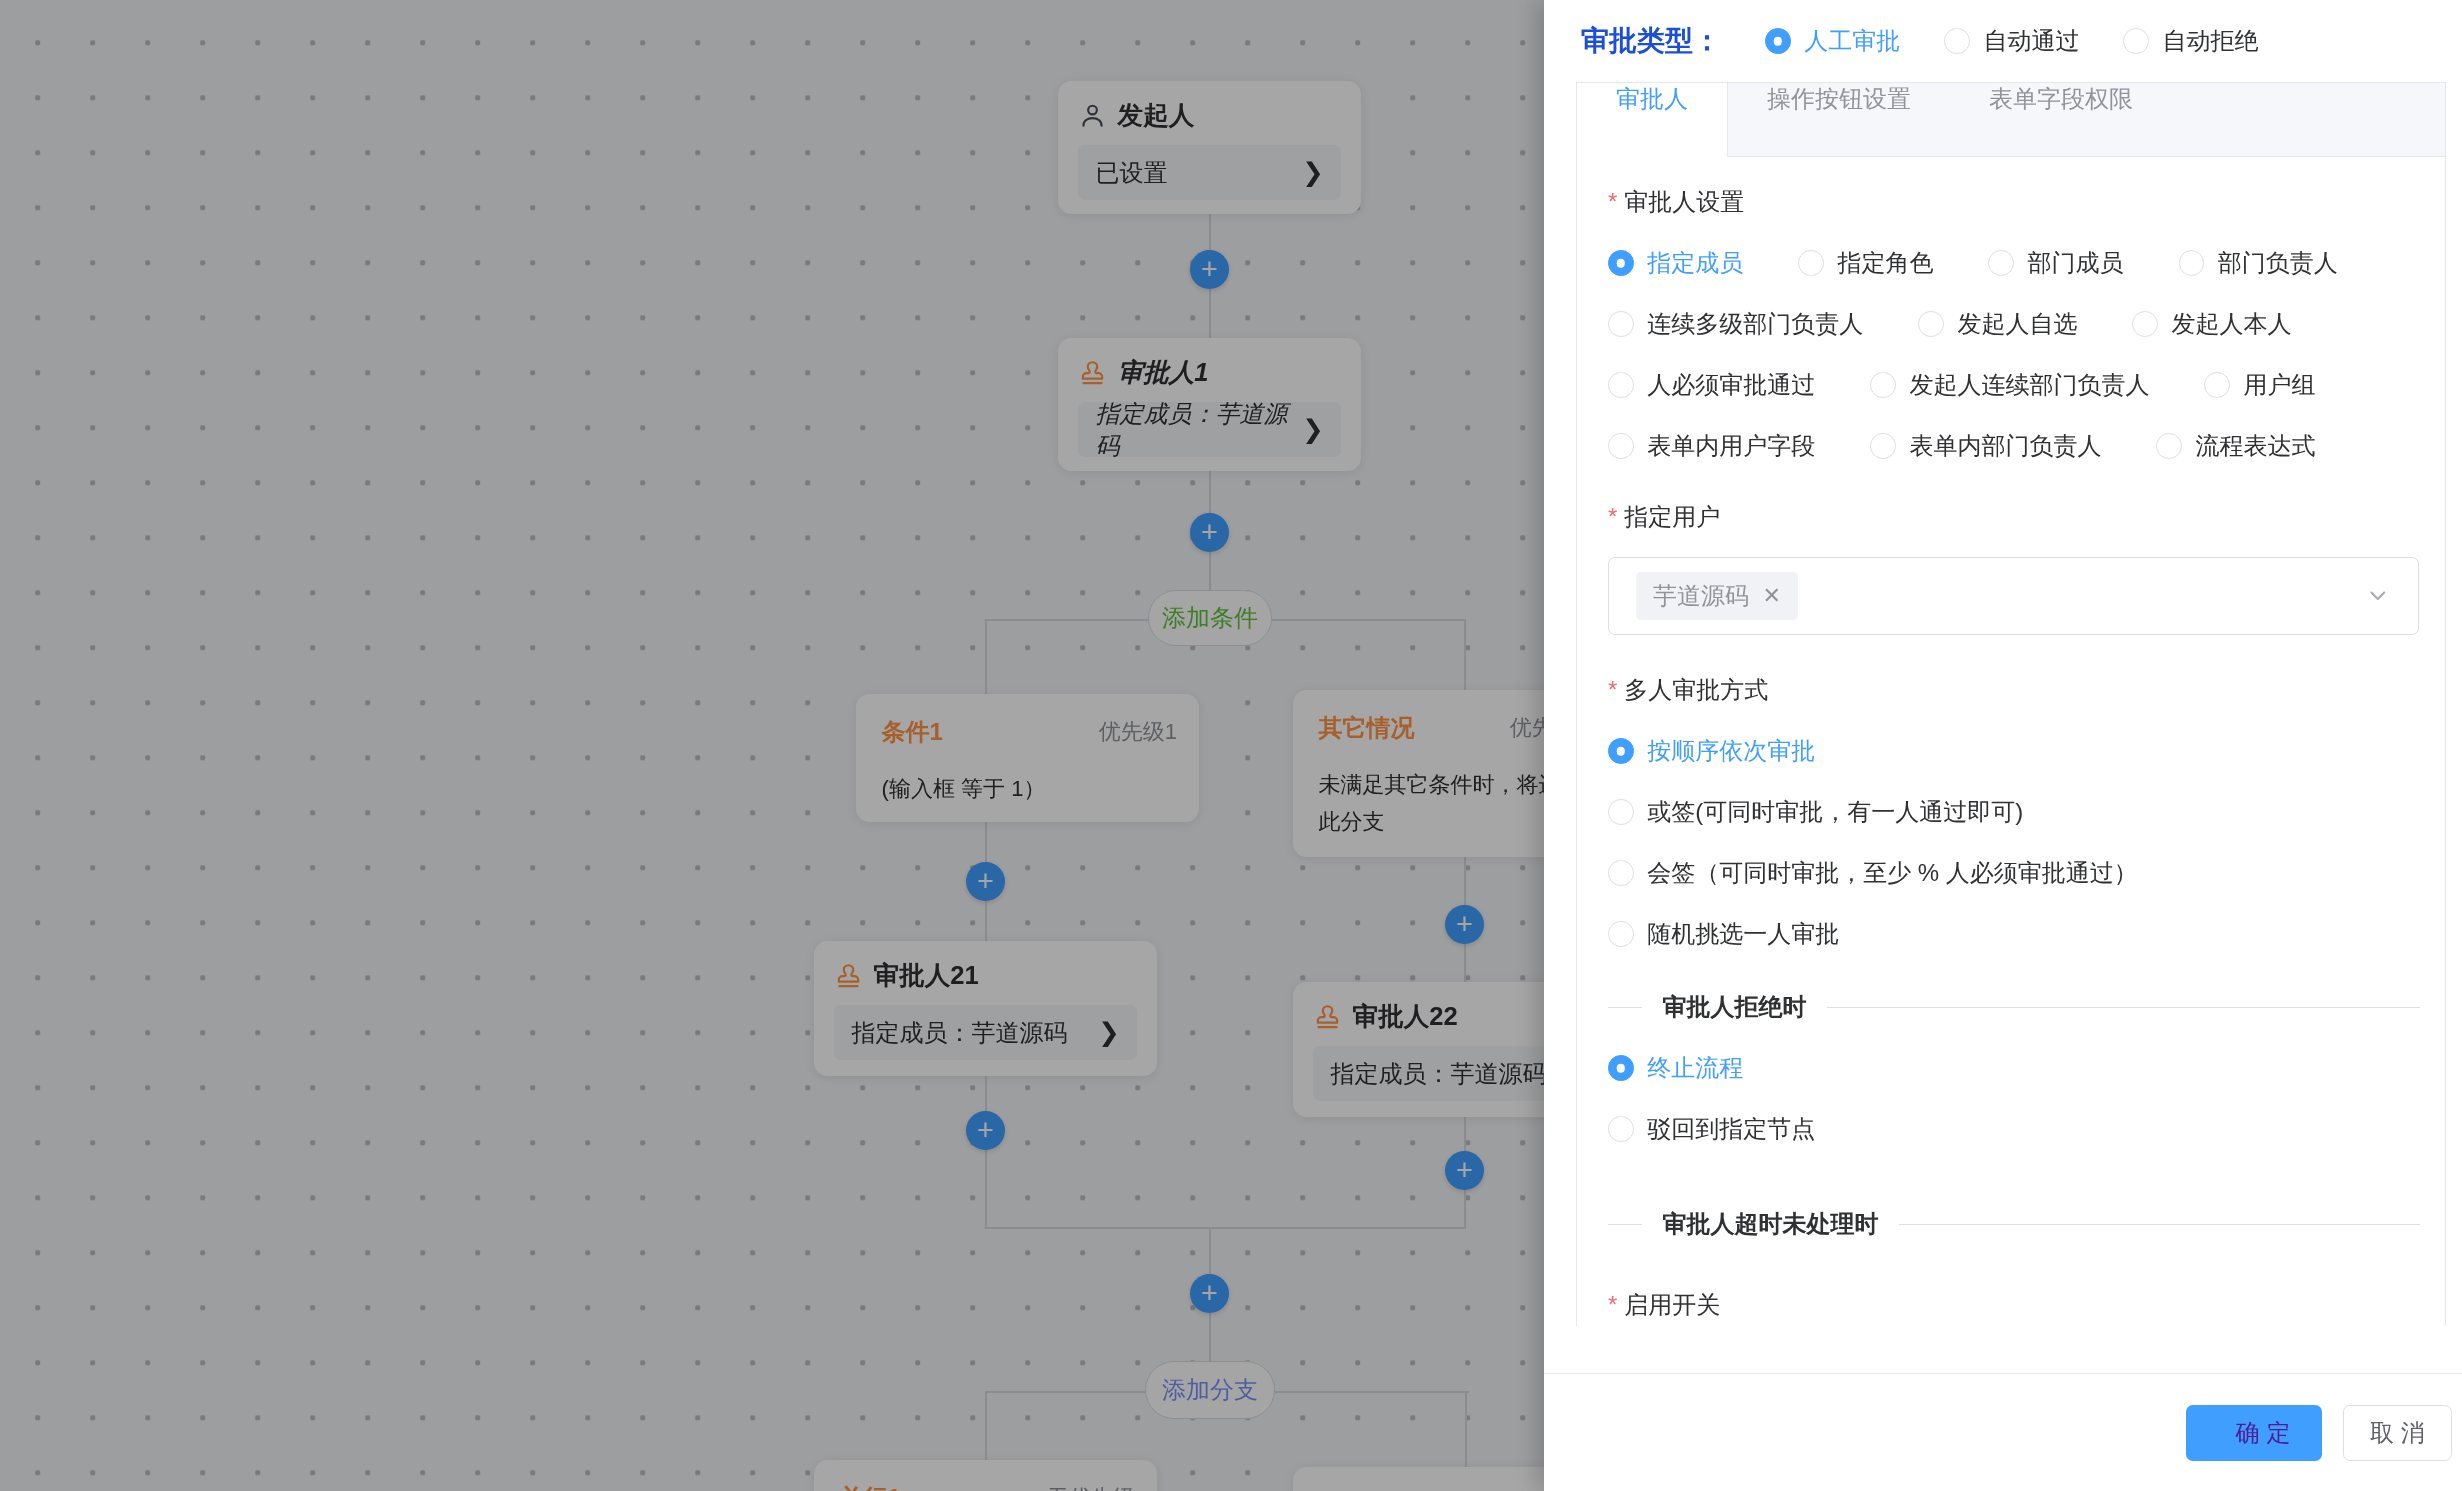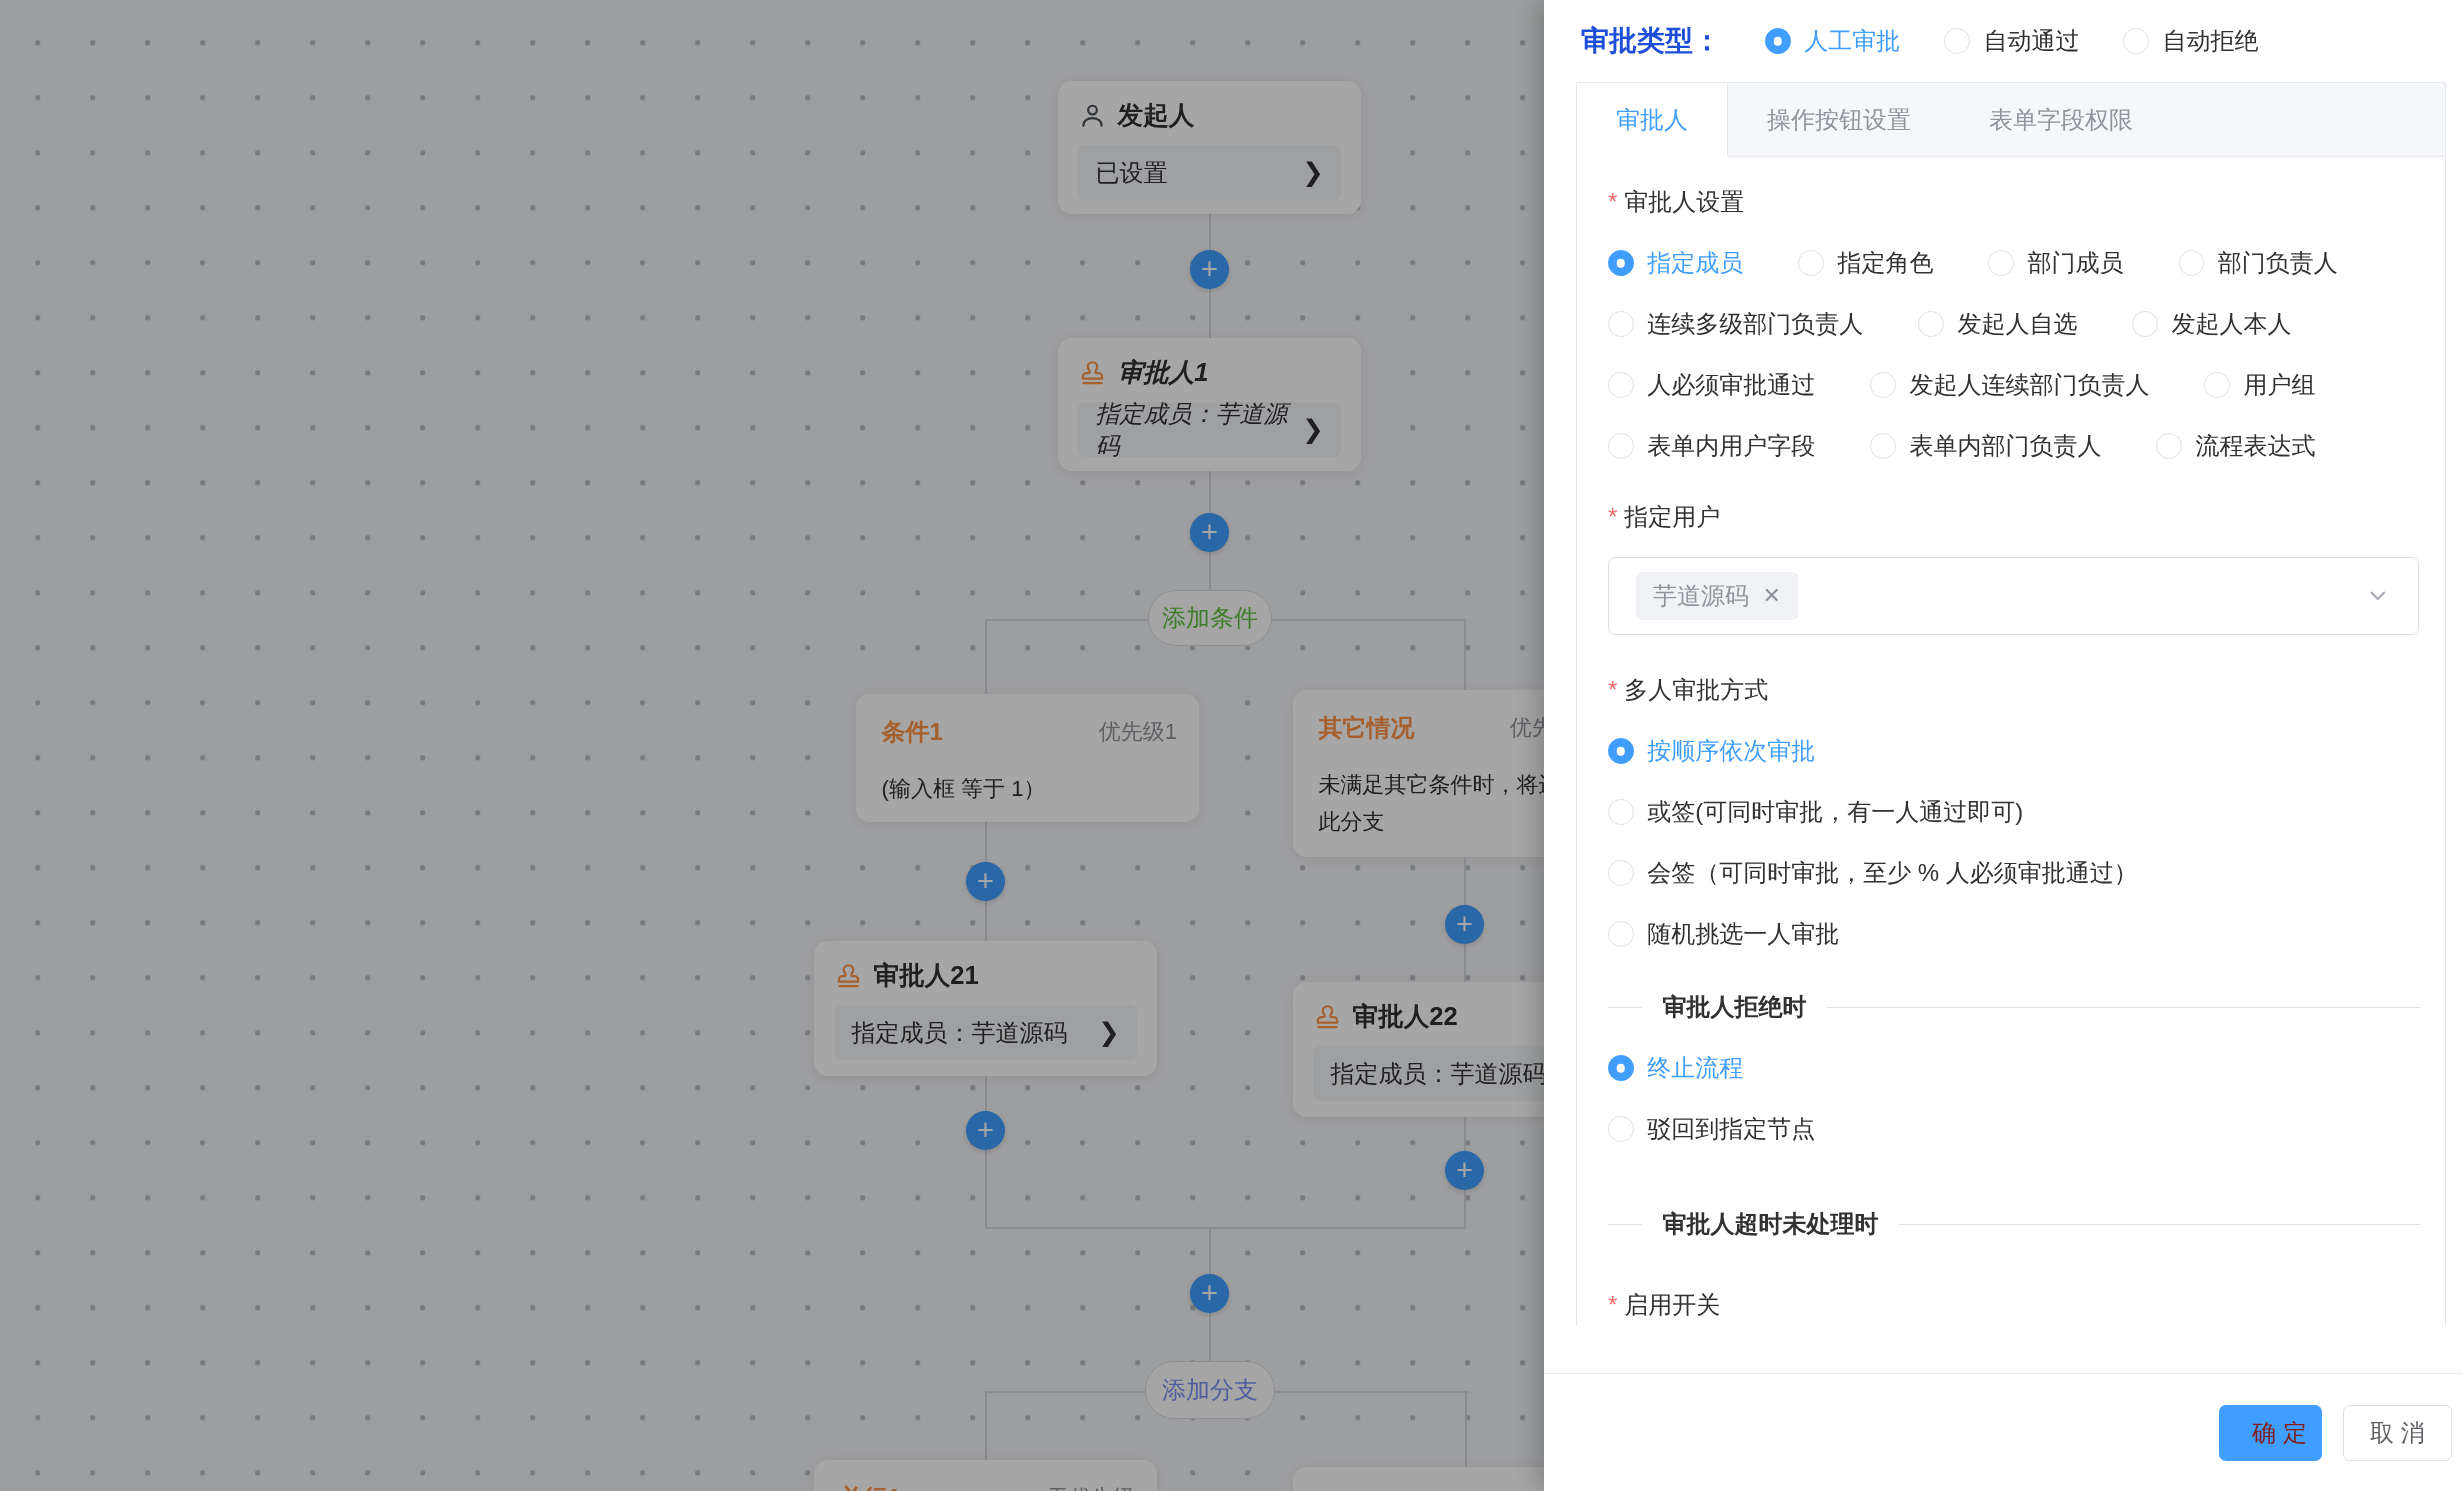--- a/index.html
+++ b/index.html
@@ -74,21 +74,21 @@
     content:"";position:absolute;left:50%;top:50%;width:8.5px;height:8.5px;border-radius:50%;
     background:#fff;transform:translate(-50%,-50%);
   }
   .rl{font-size:24px;color:#303133;margin-left:13.6px;white-space:nowrap;}
   .radio.sel .rl{color:#409eff;}
   .tabs{
     flex:none;display:flex;margin:0 16px 0 32px;
     border:0.9px solid #e4e7ed;border-bottom:none;background:#f5f7fa;height:75px;box-sizing:border-box;
   }
   .tab{
-    padding:0 39px;display:flex;align-items:center;font-size:24px;color:#909399;
+    padding:0 39px;display:flex;align-items:flex-start;font-size:24px;color:#909399;
     border-bottom:0.9px solid #e4e7ed;box-sizing:border-box;cursor:pointer;
   }
   .tab.active{background:#fff;color:#409eff;border-bottom:0.9px solid #fff;border-right:0.9px solid #e4e7ed;}
   .tabfill{flex:1;border-bottom:0.9px solid #e4e7ed;}
   .tab-content{
     flex:none;height:1169px;margin:0 16px 0 32px;
     border-left:0.9px solid #e4e7ed;border-right:0.9px solid #e4e7ed;
     padding:29px 22px 0 31px;box-sizing:border-box;overflow:hidden;
   }
   .field-label{display:flex;align-items:center;font-size:24px;font-weight:500;color:#303133;}
@@ -111,21 +111,21 @@
   .divider .dt{margin:0 20.4px;font-size:24px;font-weight:600;color:#303133;white-space:nowrap;}
   .divider .dr{flex:1;height:0.9px;background:#dcdfe6;}
   .pfooter{
     margin-top:auto;height:118px;border-top:0.9px solid #e4e7ed;flex:none;
     display:flex;align-items:center;justify-content:flex-end;gap:20.4px;padding-right:10.2px;box-sizing:border-box;
   }
   .btn{
     height:56px;border-radius:6.8px;display:flex;align-items:center;justify-content:center;
     font-size:24px;box-sizing:border-box;cursor:pointer;letter-spacing:6.8px;padding-left:6.8px;
   }
-  .btn.primary{width:103px;background:#409eff;color:#7f1d1d;padding-left:24px;}
+  .btn.primary{width:136px;background:#409eff;color:#4c1d95;padding-left:24px;}
   .btn.plain{width:109px;background:#fff;border:0.9px solid #dcdfe6;color:#606266;}
   .nicon{flex:none;display:flex;}
 </style>
 </head>
 <body>
 
 <div class="canvas">
 
   <div class="vl" style="left:1209px;top:213px;height:128px;"></div>
   <div class="vl" style="left:1209px;top:471px;height:150px;"></div>

